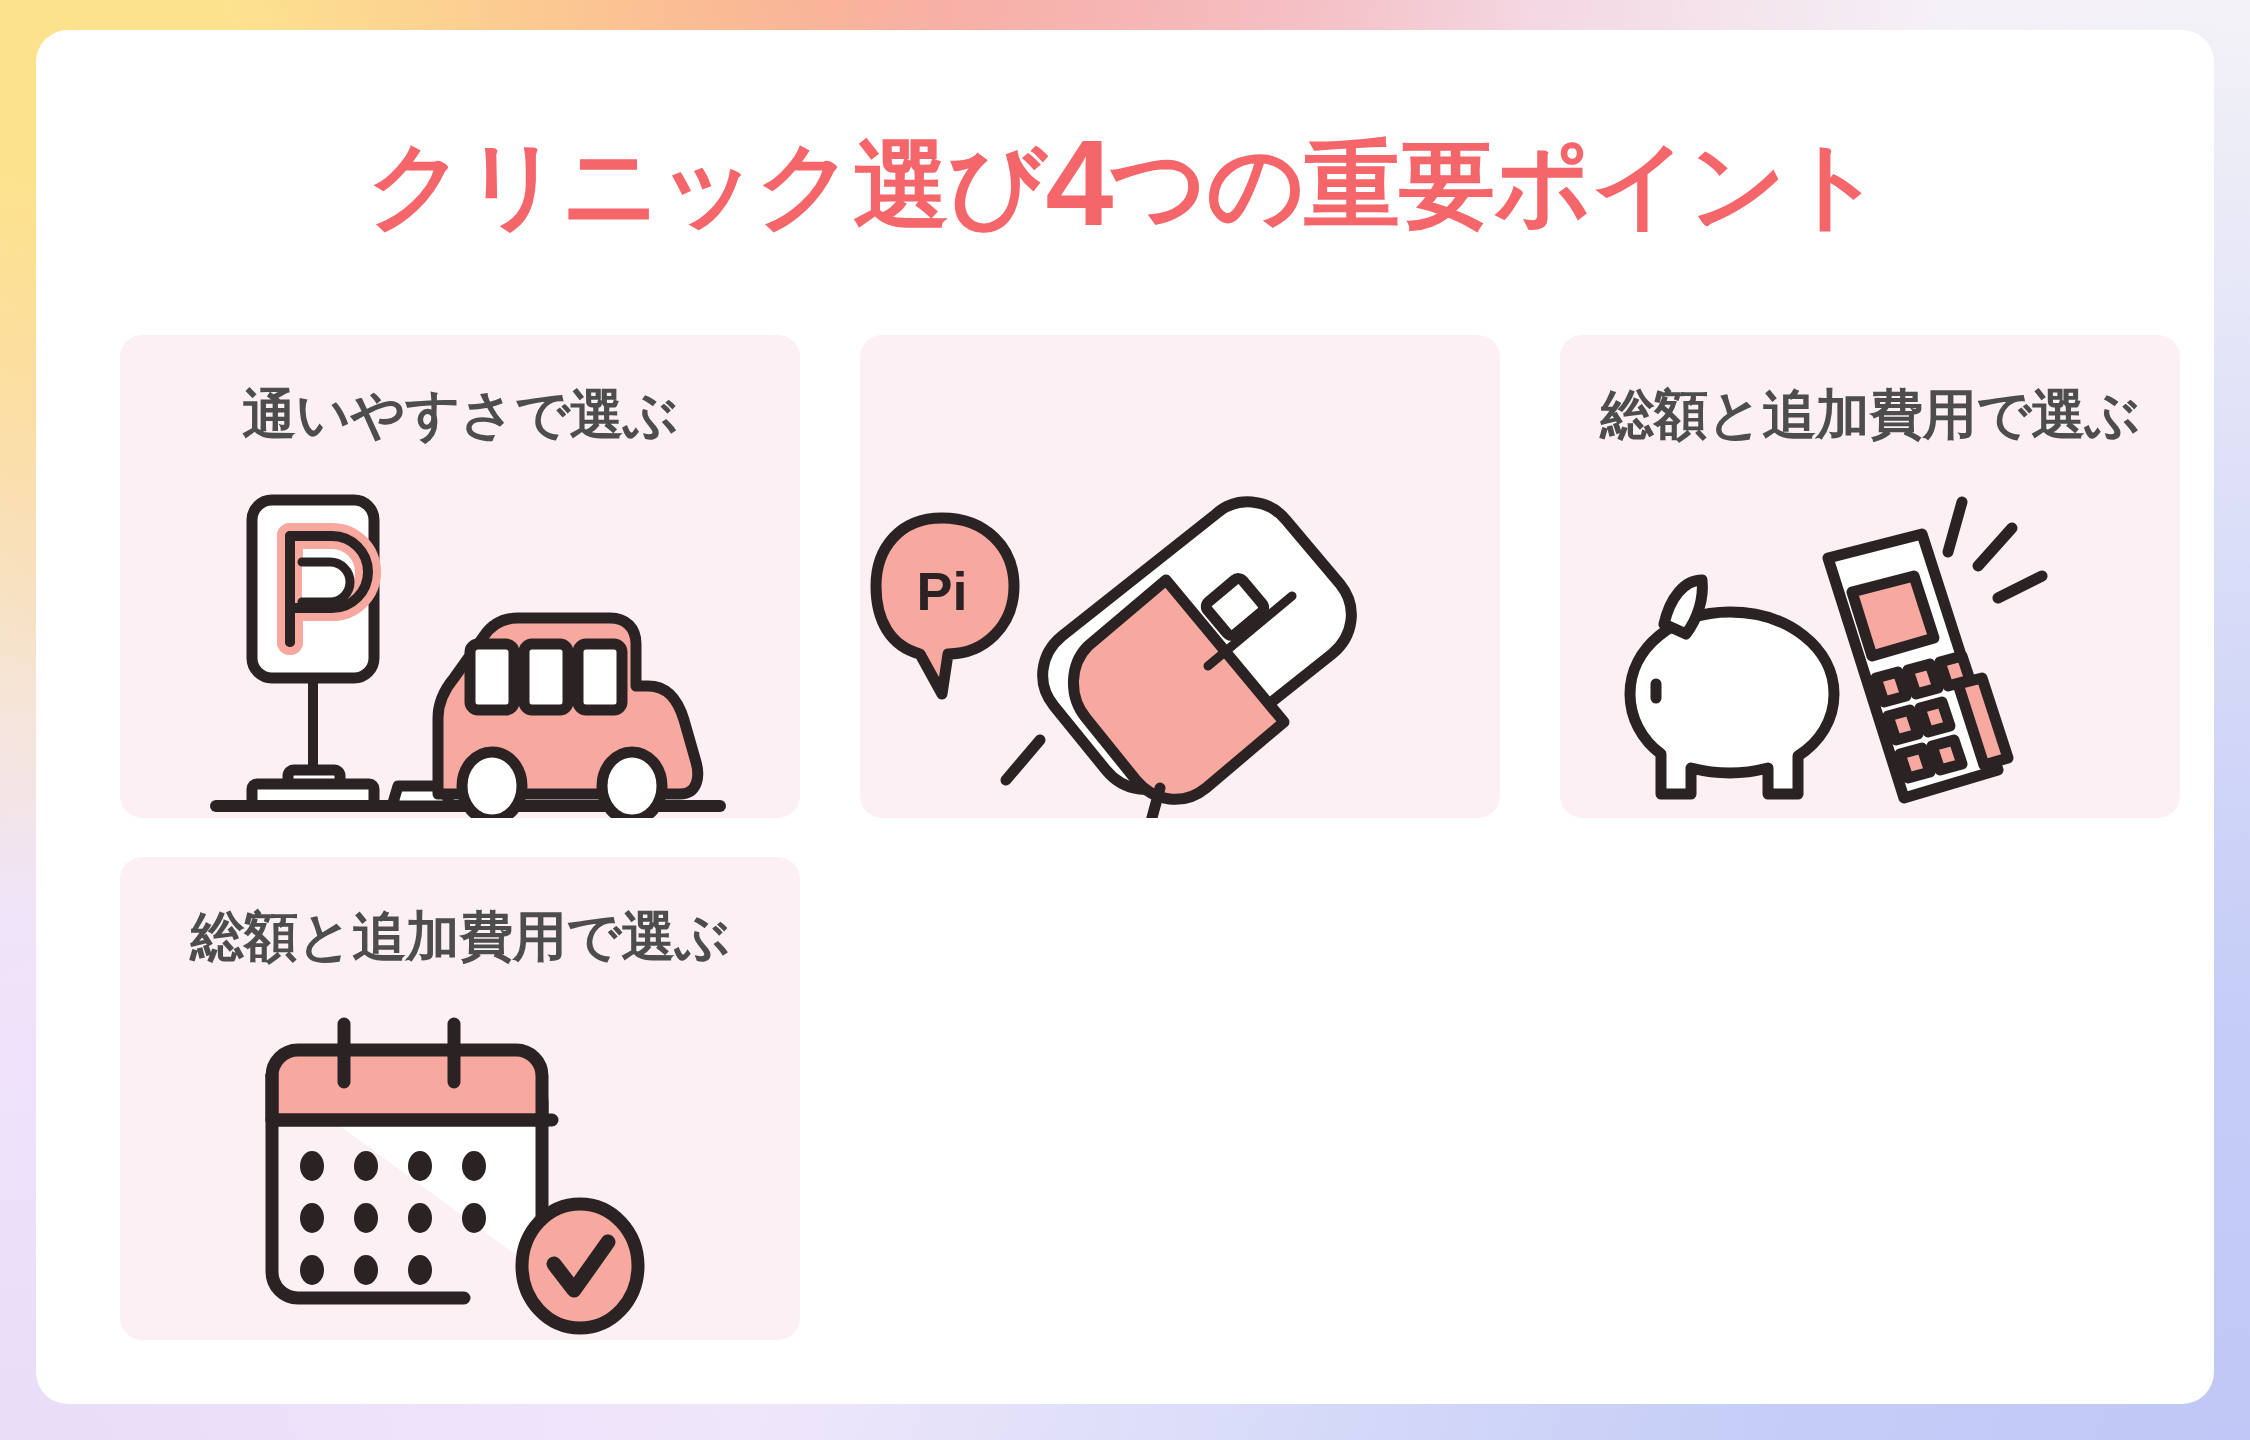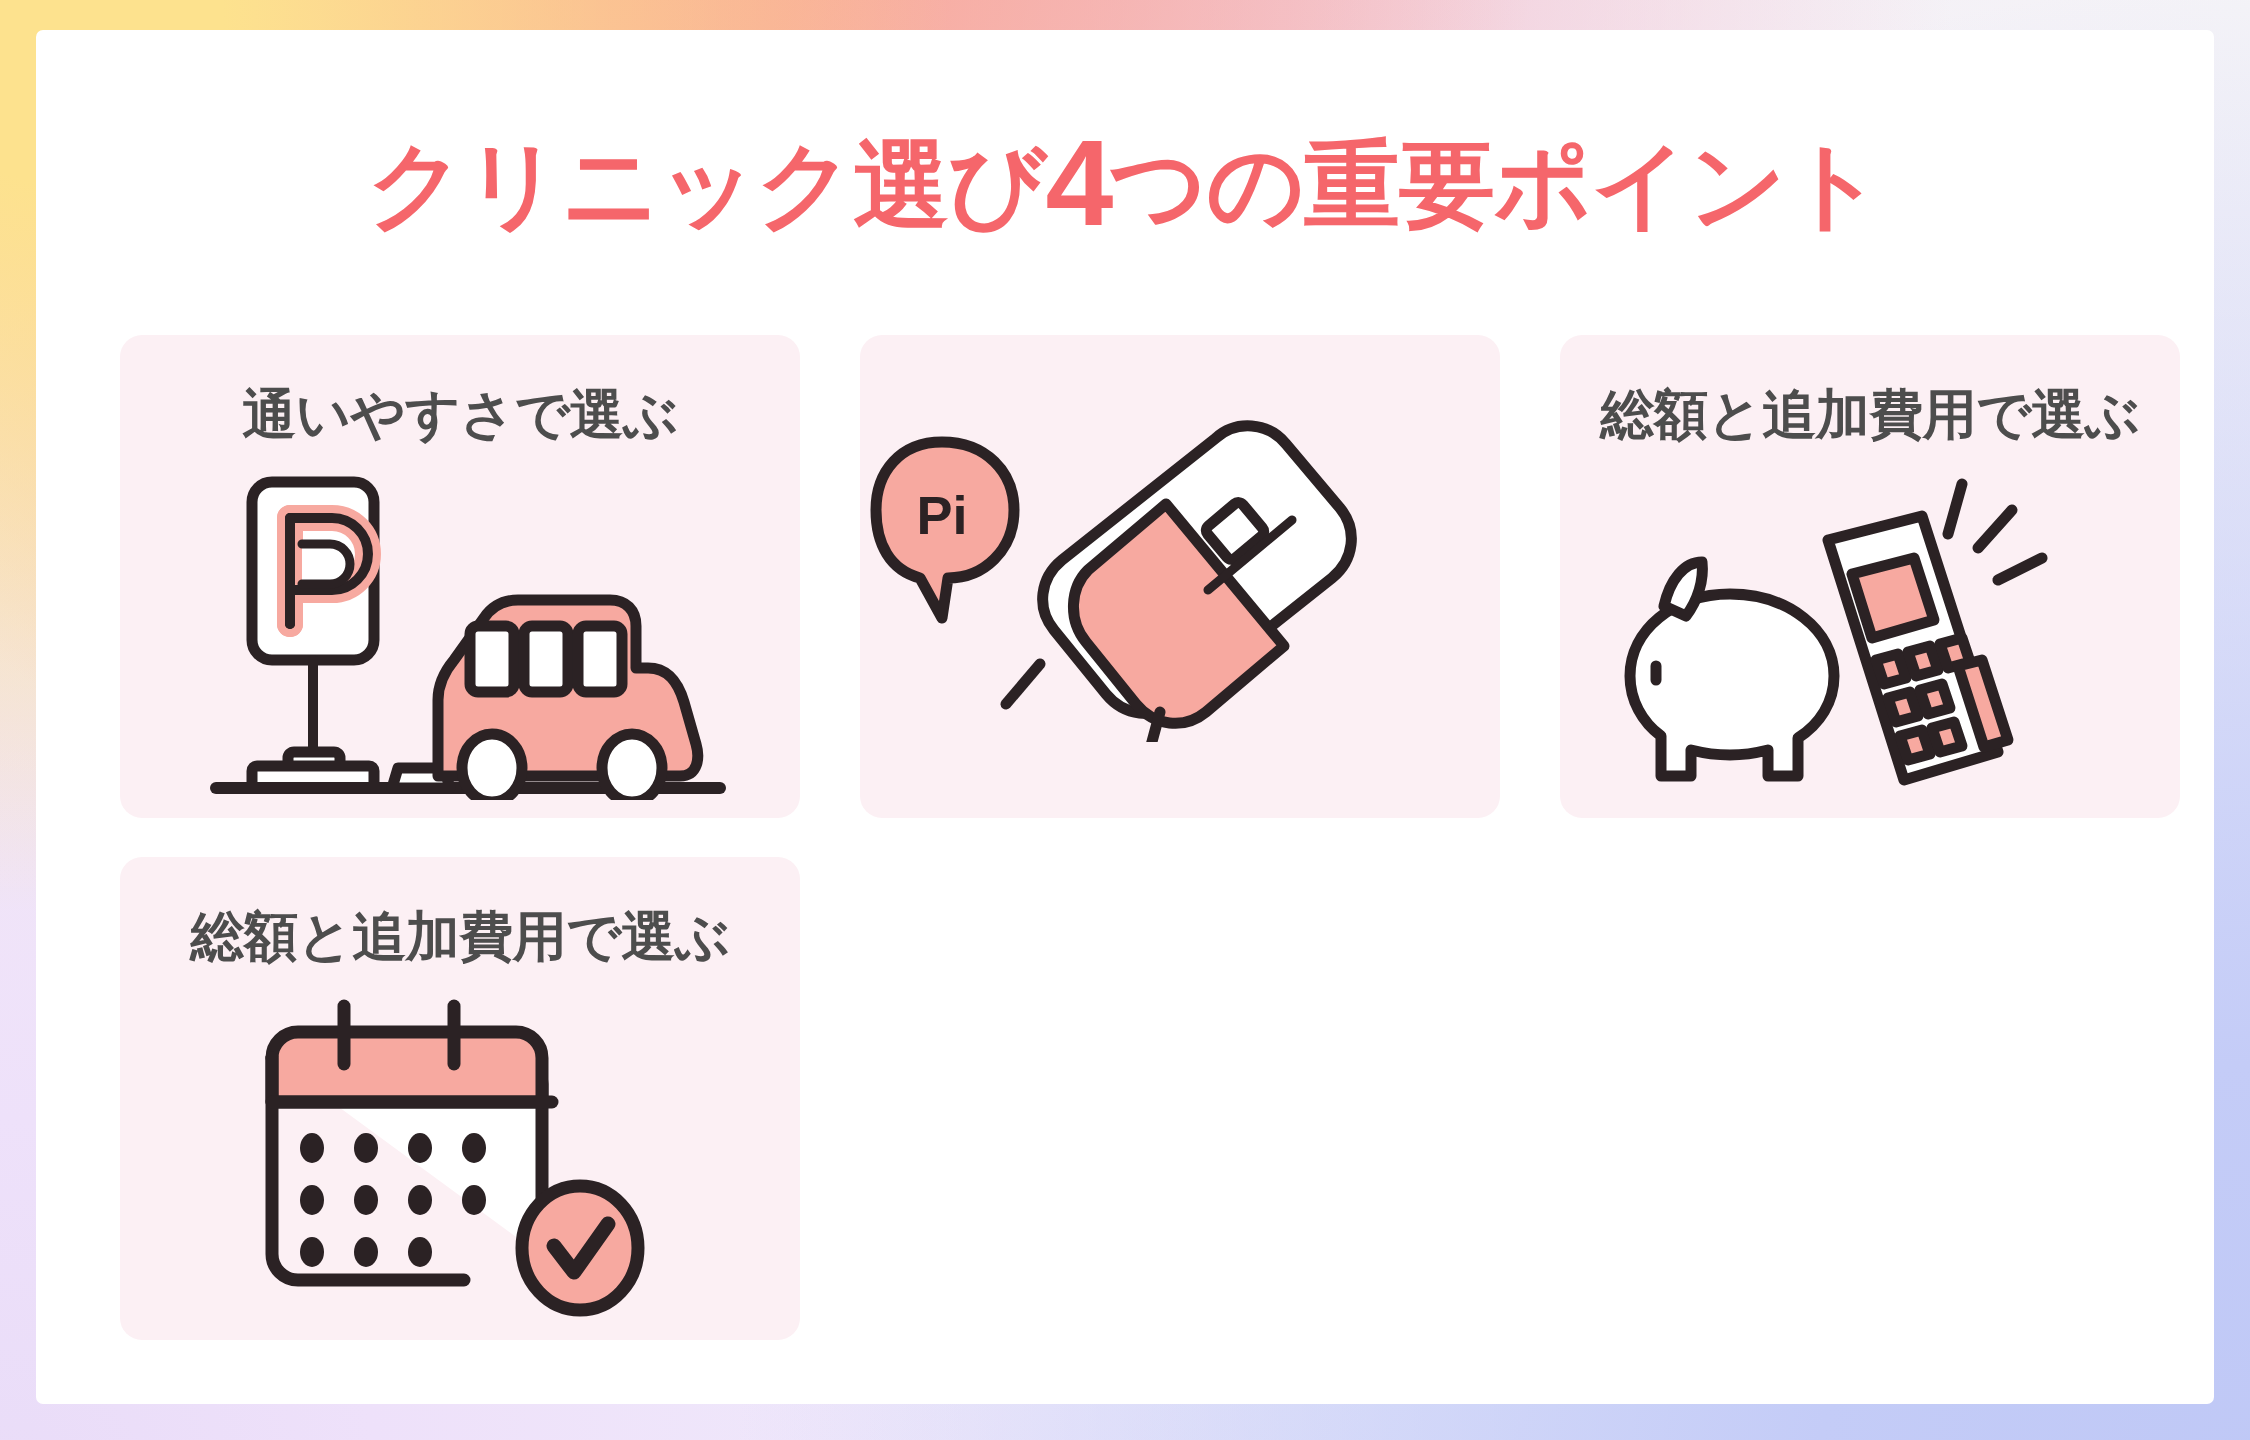--- a/index.html
+++ b/index.html
@@ -14,21 +14,21 @@
       radial-gradient(circle at 3% 2%,   #fde28e 0%,  #fde28e 6%, rgba(253,226,142,0) 34%),
       radial-gradient(circle at 26% -6%, #f9a694 0%,  rgba(249,166,148,.92) 10%, rgba(249,166,148,0) 42%),
       radial-gradient(circle at 48% -4%, #f2c4d4 0%,  rgba(242,196,212,.85) 12%, rgba(242,196,212,0) 46%),
       radial-gradient(circle at 100% 104%, #bfc8f6 0%, #c4ccf7 16%, rgba(196,204,247,0) 56%),
       radial-gradient(circle at 0% 104%,  #e9dcf8 0%, #eee1fa 14%, rgba(238,225,250,0) 52%),
       radial-gradient(circle at 100% 0%,  #f4f3f7 0%, rgba(244,243,247,0) 40%),
       linear-gradient(150deg,#fbe7d9 0%,#f6eef6 38%,#f0eefb 70%,#dfe3fa 100%);
   }
   .panel{
     position:absolute;left:36px;top:30px;width:2178px;height:1374px;
-    background:#ffffff;border-radius:7px;
+    background:#ffffff;border-radius:32px;
   }
   .title{
     position:absolute;left:0;top:92px;width:2178px;
     text-align:center;
     font-size:96px;line-height:1.0;font-weight:700;
     color:#f5666b;letter-spacing:-1px;white-space:nowrap;
   }
   .title .num{font-size:122px;font-weight:900;vertical-align:-7px;letter-spacing:-4px;}
   .grid{
     position:absolute;left:84px;top:305px;width:2010px;height:1005px;
@@ -36,21 +36,21 @@
     column-gap:60px;row-gap:39px;
   }
   .card{
     background:#fcf0f4;border-radius:22px;position:relative;
     display:flex;flex-direction:column;align-items:center;
   }
   .card-title{
     margin-top:44px;font-size:54px;font-weight:700;color:#4d4d4d;
     letter-spacing:-.5px;white-space:nowrap;
   }
-  .art{flex:1;width:100%;display:flex;align-items:center;justify-content:center;}
+  .art{flex:1;width:100%;display:flex;align-items:flex-end;justify-content:center;}
   .art svg{display:block;}
 </style>
 </head>
 <body>
 
 <div class="stage">
   <div class="panel">
 
     <div class="title">
       <span>クリニック選び</span><span class="num">4</span><span>つの重要ポイント</span>

